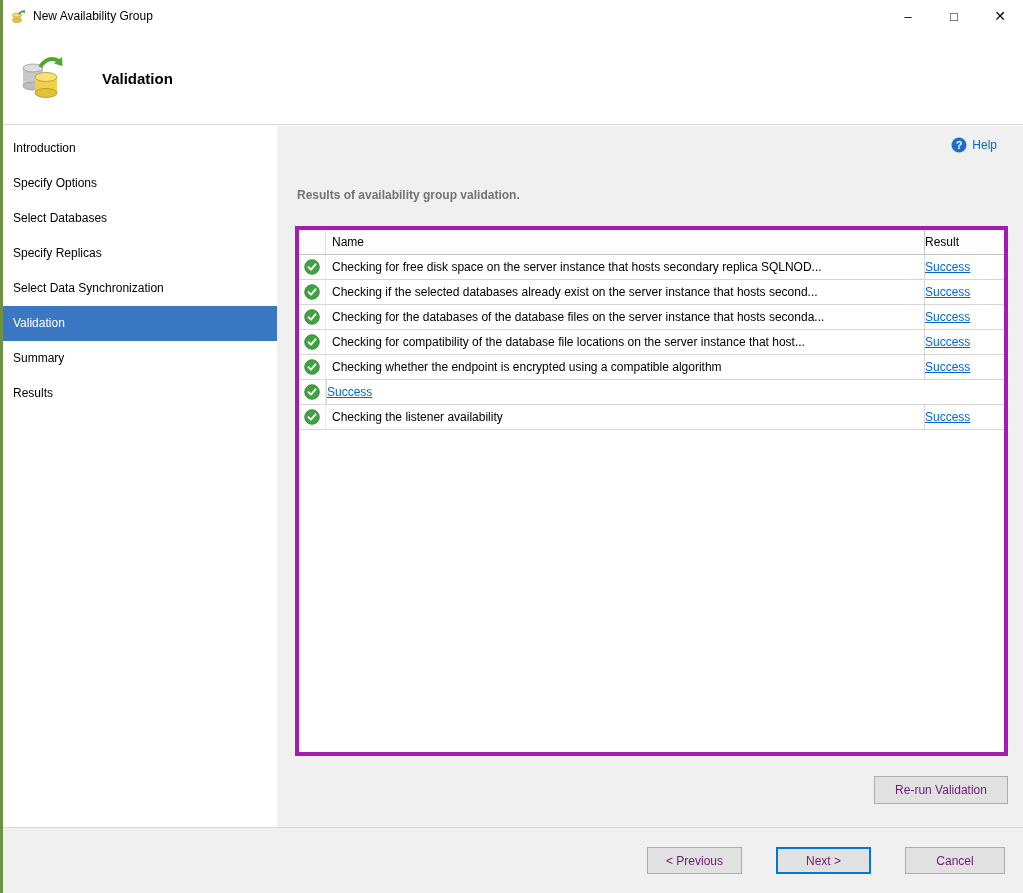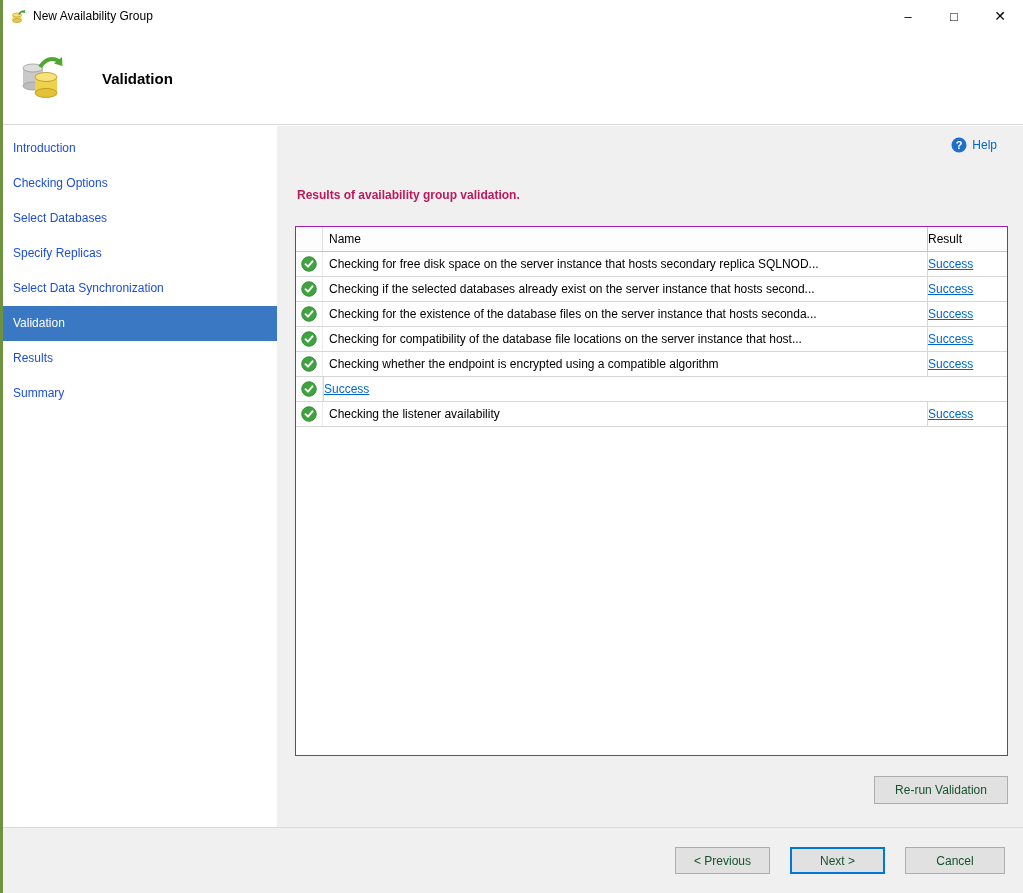--- a/index.html
+++ b/index.html
@@ -17,46 +17,46 @@
   .winbtn.close { font-size:14px; }
 
   
   .header { position:absolute; top:32px; left:0; width:1023px; height:93px; background:#ffffff; border-bottom:1px solid #d9d9d9; display:flex; align-items:center; }
   .header .big-icon { margin-left:16px; width:50px; height:50px; }
   .header .page-title { margin-left:36px; font-size:15px; font-weight:bold; color:#000; }
 
   
   .content { position:absolute; top:126px; left:0; width:1023px; height:701px; display:flex; }
   .sidebar { width:277px; background:#ffffff; padding-top:5px; }
-  .step { height:35px; line-height:35px; padding-left:13px; color:#1d4ed8; cursor:pointer; white-space:nowrap; }
+  .step { height:35px; line-height:35px; padding-left:13px; color:#000000; cursor:pointer; white-space:nowrap; }
   .step.active { background:#3b78c4; color:#ffffff; }
 
   .main { position:relative; flex:1; background:#f0f0f0; }
   .help-link { position:absolute; top:11px; right:26px; display:flex; align-items:center; gap:5px; color:#0066cc; cursor:pointer; }
   .help-link svg { display:block; }
-  .results-label { position:absolute; top:62px; left:20px; font-weight:bold; color:#be185d; }
-
-  
-  .grid { position:absolute; top:100px; left:18px; right:15px; height:530px; background:#ffffff; border:1px solid #a21caf; display:flex; flex-direction:column; }
+  .results-label { position:absolute; top:62px; left:20px; font-weight:bold; color:#737373; }
+
+  
+  .grid { position:absolute; top:100px; left:18px; right:15px; height:530px; background:#ffffff; border:4px solid #a21caf; display:flex; flex-direction:column; }
   .grid-header { display:flex; height:25px; background:#fdfdfd; border-bottom:1px solid #c5c5c5; align-items:center; flex:0 0 25px; }
   .col-icon { width:27px; height:100%; border-right:1px solid #e0e0e0; flex:0 0 27px; display:flex; align-items:center; justify-content:center; }
   .col-name { flex:1; padding-left:6px; height:100%; display:flex; align-items:center; overflow:hidden; white-space:nowrap; }
   .col-result { width:80px; flex:0 0 80px; height:100%; border-left:1px solid #c5c5c5; display:flex; align-items:center; }
   .grid-row { display:flex; height:25px; flex:0 0 25px; border-bottom:1px solid #d6d6d6; background:#ffffff; align-items:center; }
   .grid-row .col-icon { border-right:1px solid #ececec; }
   .grid-row .col-result { border-left:1px solid #d6d6d6; }
   .grid-row .col-name { white-space:nowrap; overflow:hidden; }
   .success-link { color:#0066cc; text-decoration:underline; cursor:pointer; }
   .grid-filler { flex:1; background:#ffffff; }
 
-  .btn { background:#e1e1e1; border:1px solid #adadad; font-family:"Liberation Sans", sans-serif; font-size:12px; color:#14532d; cursor:pointer; }
+  .btn { background:#e1e1e1; border:1px solid #adadad; font-family:"Liberation Sans", sans-serif; font-size:12px; color:#701a75; cursor:pointer; }
   .rerun-btn { position:absolute; right:15px; top:650px; width:134px; height:28px; }
 
   
-  .footer { position:absolute; bottom:0; left:0; width:1023px; height:66px; background:#f0f0f0; border-top:1px solid #d9d9d9; display:flex; align-items:center; justify-content:flex-end; gap:20px; padding-right:18px; }
+  .footer { position:absolute; bottom:0; left:0; width:1023px; height:66px; background:#f0f0f0; border-top:1px solid #d9d9d9; display:flex; align-items:center; justify-content:flex-end; gap:34px; padding-right:18px; }
   .footer .btn { width:95px; height:27px; }
   .footer .btn.cancel { width:100px; }
   .footer .btn.default { border:1px solid #0078d7; box-shadow:inset 0 0 0 1px #0078d7; }
 </style>
 </head>
 <body>
 
 <div class="window">
   <div class="left-edge"></div>
 
@@ -90,27 +90,27 @@
         <ellipse cx="30" cy="40" rx="11" ry="4.5" fill="#e3c237" stroke="#b09326" stroke-width="0.8"></ellipse>
         <ellipse cx="30" cy="24" rx="11" ry="4.5" fill="#f7e27a" stroke="#b09326" stroke-width="0.8"></ellipse>
       </svg>
     </span>
     <span class="page-title">Validation</span>
   </div>
 
   <div class="content">
     <div class="sidebar">
       <div class="step">Introduction</div>
-      <div class="step">Checking Options</div>
+      <div class="step">Specify Options</div>
       <div class="step">Select Databases</div>
       <div class="step">Specify Replicas</div>
       <div class="step">Select Data Synchronization</div>
       <div class="step active">Validation</div>
+      <div class="step">Summary</div>
       <div class="step">Results</div>
-      <div class="step">Summary</div>
     </div>
 
     <div class="main">
       <div class="help-link">
         <span>
           <svg width="16" height="16" viewBox="0 0 16 16">
             <circle cx="8" cy="8" r="7.5" fill="#1d6fc9"></circle>
             <text x="8" y="12" text-anchor="middle" font-size="11" font-weight="bold" fill="#ffffff" font-family="Liberation Sans, sans-serif">?</text>
           </svg>
         </span>
@@ -152,21 +152,21 @@
             </div>
         </div>
 
         <div class="grid-row">
           <div class="col-icon">
             <svg width="16" height="16" viewBox="0 0 16 16">
                 <circle cx="8" cy="8" r="7.3" fill="#3fa33f" stroke="#2e7d2e" stroke-width="0.8"></circle>
                 <path d="M4.5 8.2 L7 10.7 L11.5 5.3" stroke="#ffffff" stroke-width="1.9" fill="none" stroke-linecap="round" stroke-linejoin="round"></path>
               </svg>
           </div>
-          <div class="col-name">Checking for the existence of the database files on the server instance that hosts seconda...</div>
+          <div class="col-name">Checking for the databases of the database files on the server instance that hosts seconda...</div>
           <div class="col-result">
               <span class="success-link">Success</span>
             </div>
         </div>
 
         <div class="grid-row">
           <div class="col-icon">
             <svg width="16" height="16" viewBox="0 0 16 16">
                 <circle cx="8" cy="8" r="7.3" fill="#3fa33f" stroke="#2e7d2e" stroke-width="0.8"></circle>
                 <path d="M4.5 8.2 L7 10.7 L11.5 5.3" stroke="#ffffff" stroke-width="1.9" fill="none" stroke-linecap="round" stroke-linejoin="round"></path>

